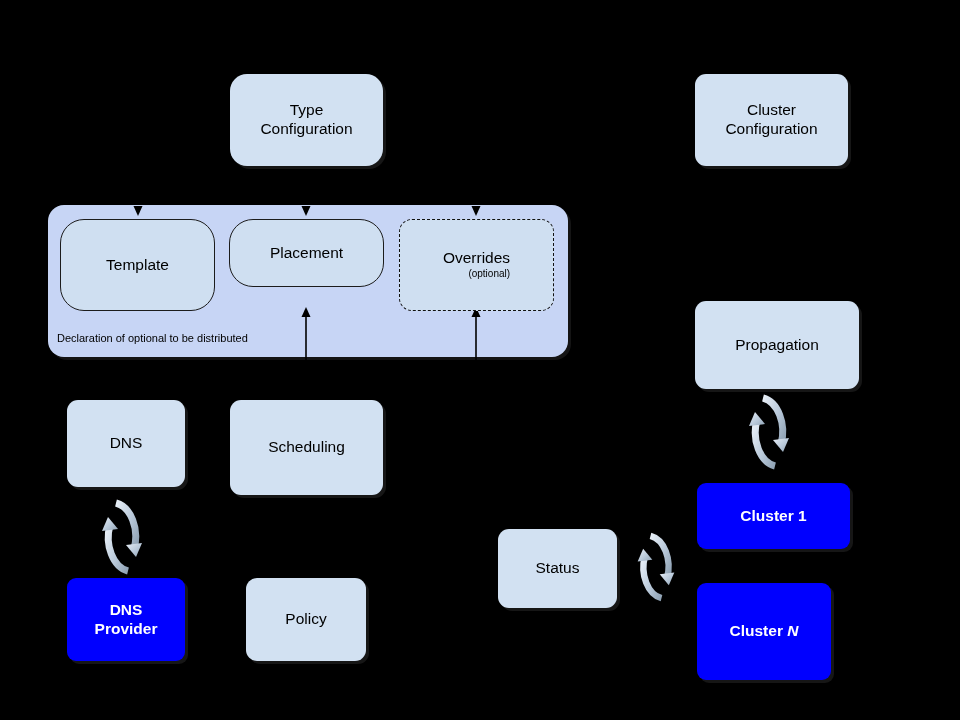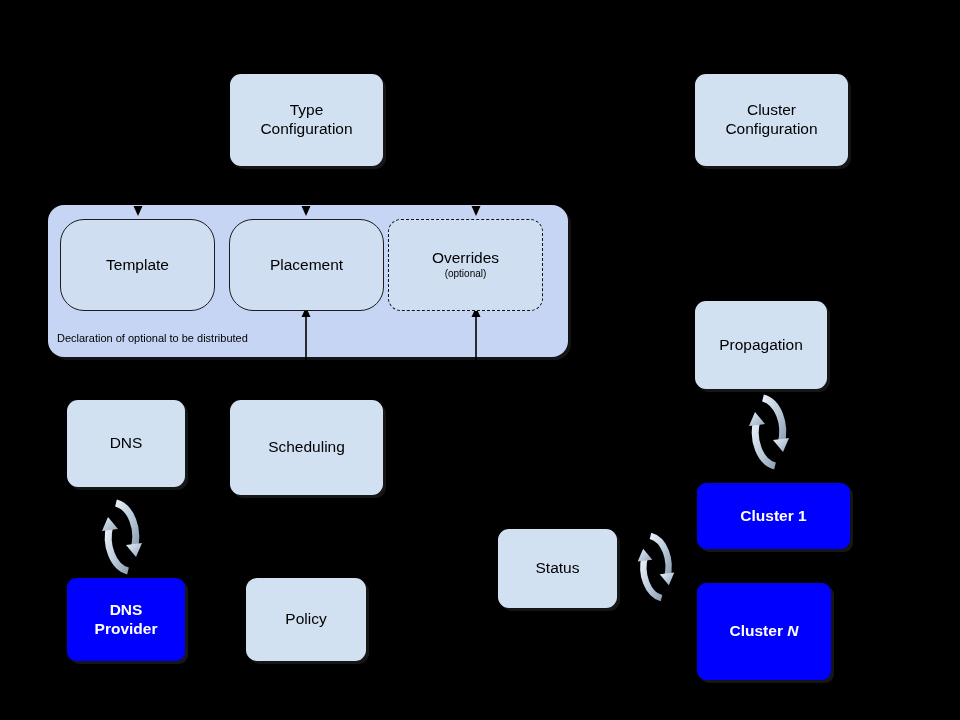--- a/index.html
+++ b/index.html
@@ -177,43 +177,43 @@
           <stop offset="100%" stop-color="#8fa2b4"></stop>
         </linearGradient>
       </defs>
       <path d="M30 10 A 24 34 0 0 1 48 56" fill="none" stroke="url(#sg3)" stroke-width="7" stroke-linecap="butt"></path>
       <polygon points="56,50 40,52 50,64" fill="url(#sg3)"></polygon>
       <path d="M42 78 A 24 34 0 0 1 24 32" fill="none" stroke="url(#sg3)" stroke-width="7" stroke-linecap="butt"></path>
       <polygon points="16,38 32,36 22,24" fill="url(#sg3)"></polygon>
     </svg>
   </div>
 
-  <div class="node shadowed" style="left:230px; top:74px; width:153px; height:92px;">
+  <div class="node shadowed" style="left:230px; top:74px; width:153px; height:92px;border-radius:17px;">
     <div>
       <span class="lbl">Type</span>
       <span class="lbl">Configuration</span>
     </div>
   </div>
 
   <div class="node shadowed" style="left:695px; top:74px; width:153px; height:92px;">
     <div>
       <span class="lbl">Cluster</span>
       <span class="lbl">Configuration</span>
     </div>
   </div>
 
   <div class="node outlined" style="left:60px; top:219px; width:155px; height:92px;">
     <span class="lbl">Template</span>
   </div>
 
-  <div class="node outlined" style="left:229px; top:219px; width:155px; height:92px;">
+  <div class="node outlined" style="left:229px; top:219px; width:155px; height:68px;">
     <span class="lbl">Placement</span>
   </div>
 
-  <div class="node dashdot" style="left:388px; top:219px; width:155px; height:92px;">
+  <div class="node dashdot" style="left:399px; top:219px; width:155px; height:92px;text-align:right;">
     <div>
       <span class="lbl">Overrides</span>
       <span class="lbl" style="font-size:10px;">(optional)</span>
     </div>
   </div>
 
   <div class="node shadowed" style="left:67px; top:400px; width:118px; height:87px;">
     <span class="lbl">DNS</span>
   </div>
 
@@ -225,21 +225,21 @@
     <div>
       <span class="lbl">DNS</span>
       <span class="lbl">Provider</span>
     </div>
   </div>
 
   <div class="node shadowed" style="left:246px; top:578px; width:120px; height:83px;">
     <span class="lbl">Policy</span>
   </div>
 
-  <div class="node shadowed" style="left:695px; top:301px; width:132px; height:88px;">
+  <div class="node shadowed" style="left:695px; top:301px; width:164px; height:88px;">
     <span class="lbl">Propagation</span>
   </div>
 
   <div class="node shadowed" style="left:498px; top:529px; width:119px; height:79px;text-align:center;">
     <span class="lbl">Status</span>
   </div>
 
   <div class="node blue shadowed" style="left:697px; top:483px; width:153px; height:66px;">
     <span class="lbl">Cluster 1</span>
   </div>

